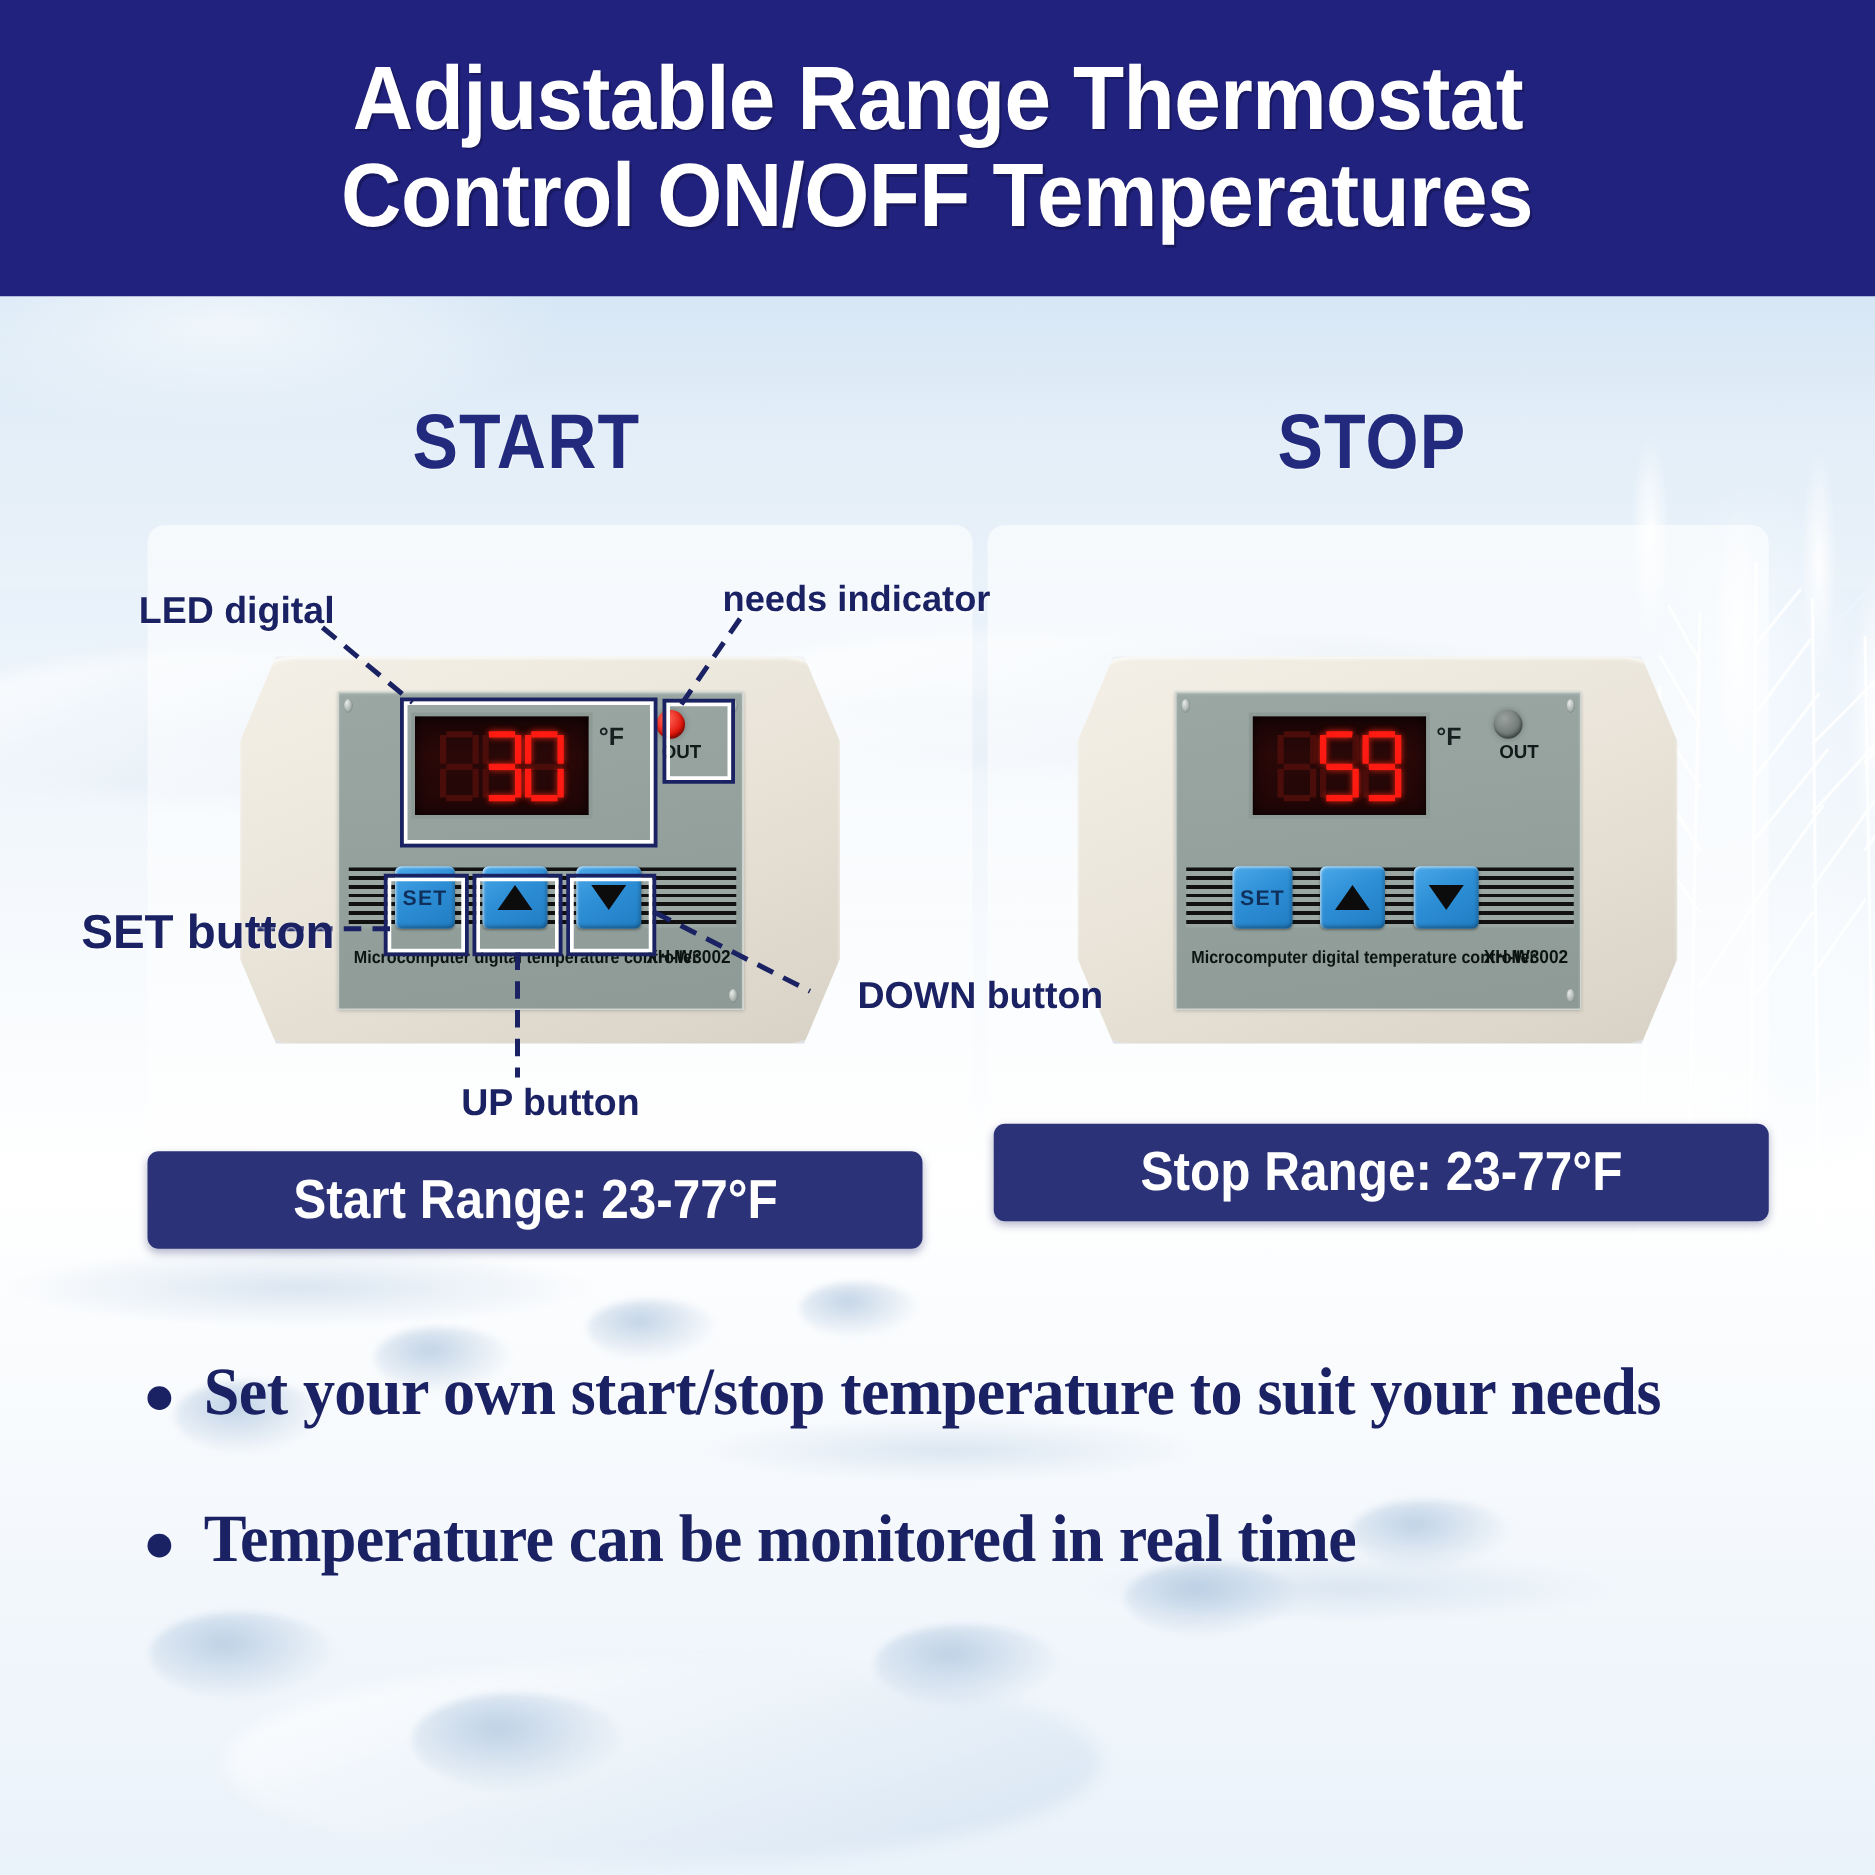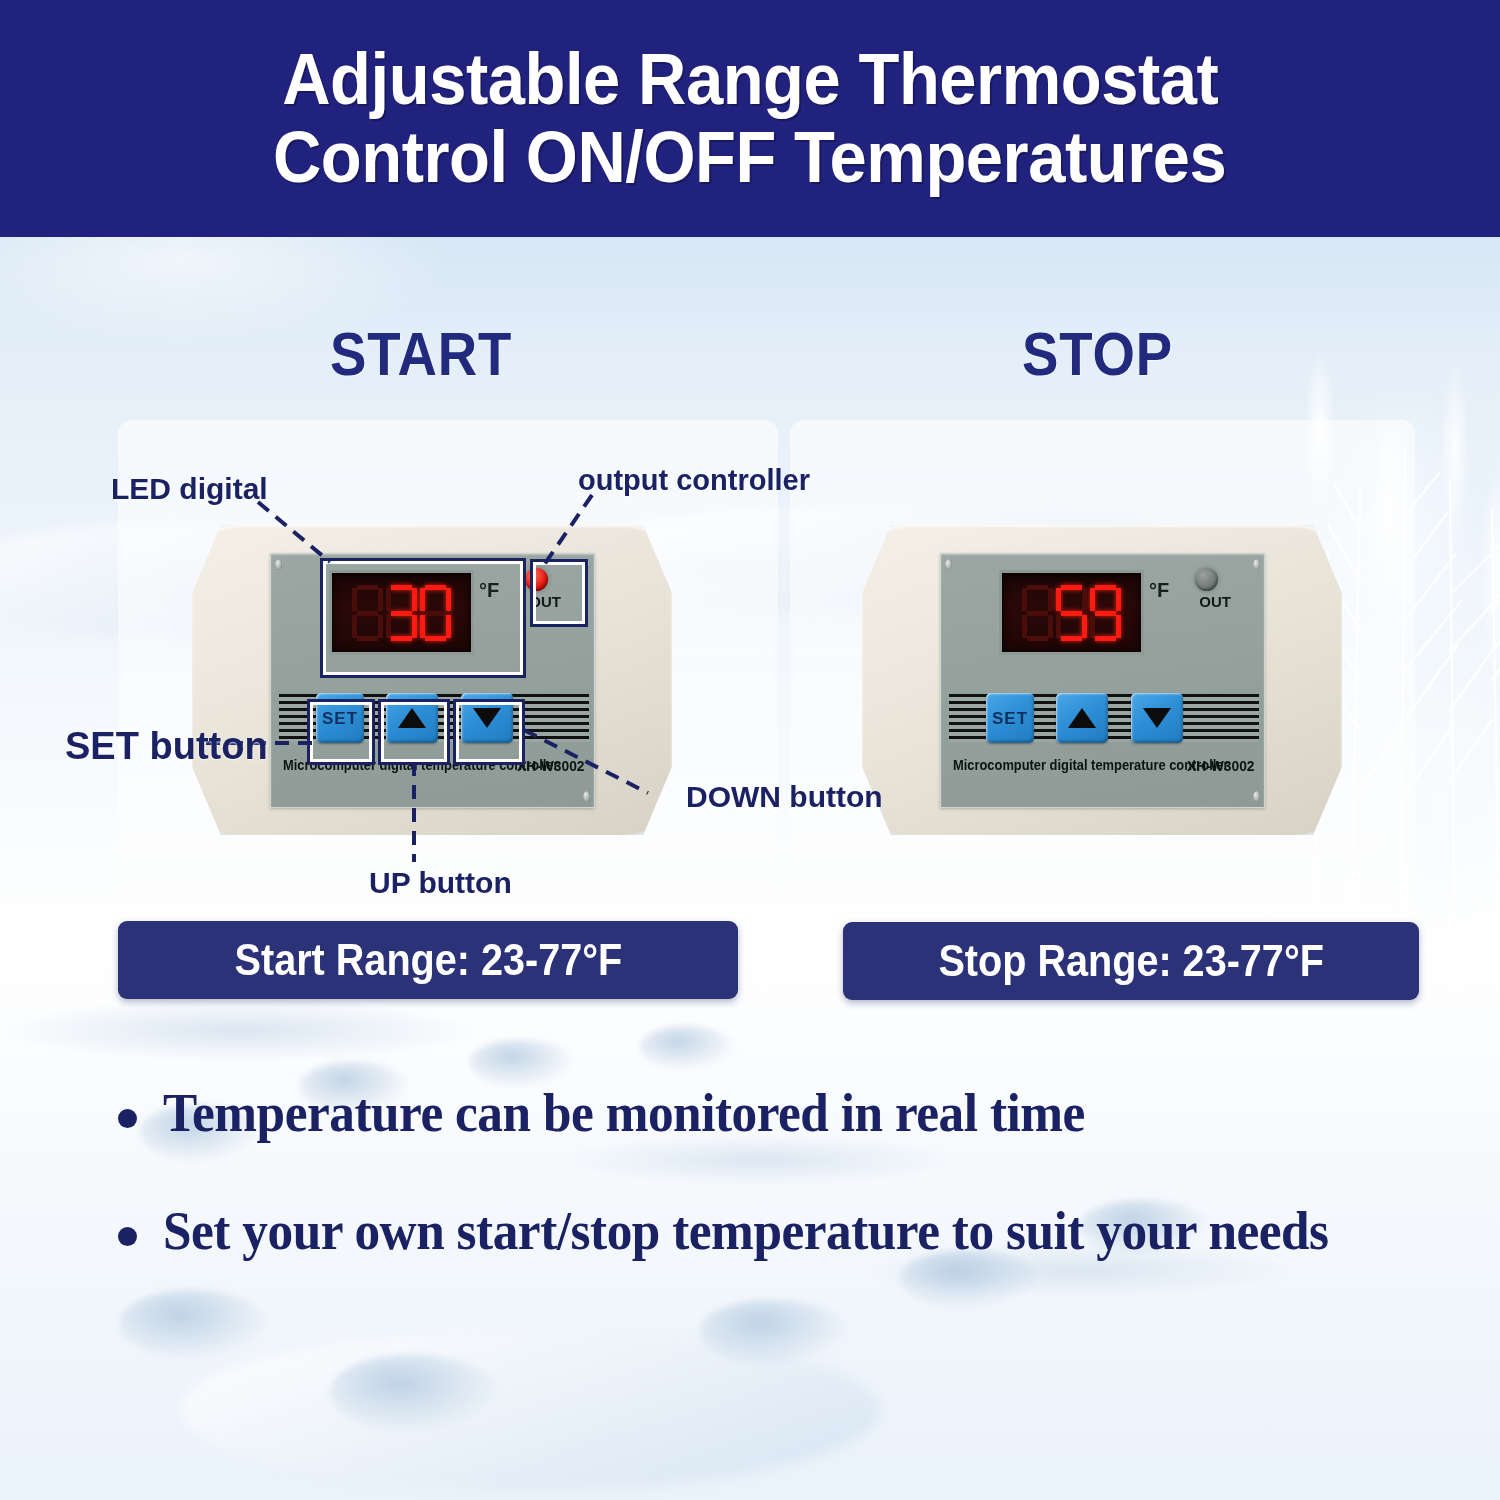--- a/index.html
+++ b/index.html
@@ -167,21 +167,21 @@
   .range-bar {
     position:absolute; z-index:8; background:#2b3277; border-radius:9px;
     display:flex; align-items:center; justify-content:center;
     box-shadow:0 3px 7px rgba(40,50,110,.35);
   }
   .range-bar .rt {
     color:#fff; font-weight:700; font-size:44px; white-space:nowrap;
     transform:scaleX(.9); transform-origin:center;
   }
   #bar-start { left:118px; top:921px; width:620px; height:78px; }
-  #bar-stop  { left:795px; top:922px; width:576px; height:78px;margin-left:48px; }
+  #bar-stop  { left:795px; top:899px; width:620px; height:78px; }
 
   
   #bullets { position:absolute; left:118px; top:1083px; width:1330px; z-index:8; }
   .bullet { display:flex; align-items:flex-start; gap:26px; margin-bottom:58px; }
   .dot {
     width:19px; height:19px; border-radius:50%; background:#1b2263;
     flex:0 0 auto; margin-top:26px;
   }
   .btext {
     color:#1b2263; font-family:"Liberation Serif", serif; font-weight:700;
@@ -396,34 +396,34 @@
   <g stroke="#1b2263" stroke-width="4" fill="none" stroke-linecap="butt">
     <path d="M258 502 L330 562" stroke-dasharray="14 9"></path>
     <path d="M592 495 L542 568" stroke-dasharray="14 9"></path>
     <path d="M206 743 L312 743" stroke-dasharray="14 9"></path>
     <path d="M414 762 L414 862" stroke-dasharray="14 9"></path>
     <path d="M524 730 L648 793" stroke-dasharray="14 9"></path>
   </g>
 </svg>
 
 <div class="callout" style="left:111px; top:472px; font-size:30px;">LED digital</div>
-<div class="callout" style="left:578px; top:464px; font-size:29px;">output controller</div>
+<div class="callout" style="left:578px; top:464px; font-size:29px;">needs indicator</div>
 <div class="callout" style="left:65px;  top:725px; font-size:38px;">SET button</div>
 <div class="callout" style="left:369px; top:866px; font-size:30px;text-align:right;">UP button</div>
 <div class="callout" style="left:686px; top:780px; font-size:30px;">DOWN button</div>
 
 <div class="range-bar" id="bar-start">
   <span class="rt">Start Range: 23-77°F</span>
 </div>
 <div class="range-bar" id="bar-stop">
   <span class="rt">Stop Range: 23-77°F</span>
 </div>
 
 <div id="bullets">
+  <div class="bullet">
+    <span class="dot"></span>
+    <span class="btext">Set your own start/stop temperature to suit your needs</span>
+  </div>
   <div class="bullet">
     <span class="dot"></span>
     <span class="btext">Temperature can be monitored in real time</span>
   </div>
-  <div class="bullet">
-    <span class="dot"></span>
-    <span class="btext">Set your own start/stop temperature to suit your needs</span>
-  </div>
 </div>
 
 </body></html>

